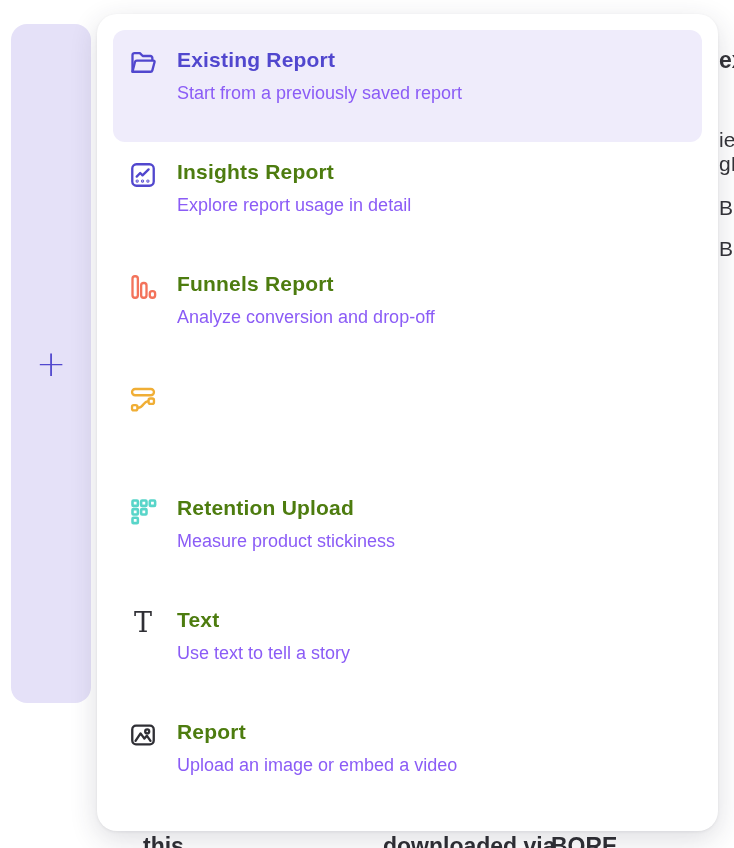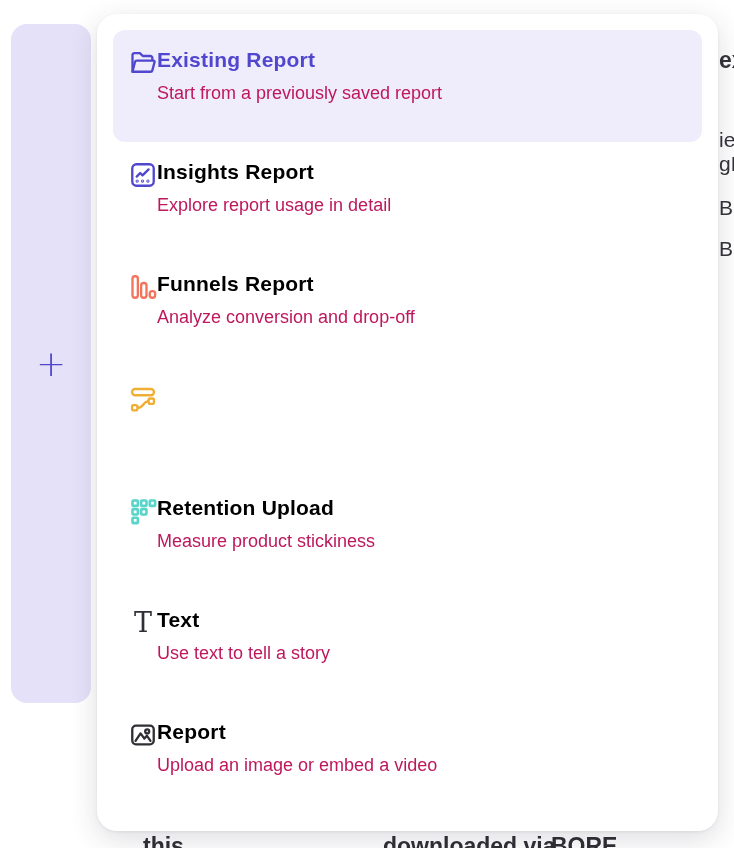--- a/index.html
+++ b/index.html
@@ -33,32 +33,32 @@
     font-family:"DejaVu Sans", sans-serif; cursor:pointer; user-select:none;
   }
 
   
   .panel {
     position:absolute; left:97px; top:14px; width:621px; height:817px;
     background:#ffffff; border-radius:20px; padding:16px;
     box-shadow:0 8px 28px rgba(45,45,70,.16), 0 1px 3px rgba(45,45,70,.08);
   }
   .item {
-    display:flex; align-items:flex-start; 
+    display:flex; align-items:flex-start; gap:20px;
     height:112px; padding:16px; border-radius:12px; cursor:pointer;
   }
   .item.active { background:#efecfb; }
   .item .icon { flex:0 0 28px; width:28px; height:28px; margin-top:3px; }
   .item .icon svg { display:block; }
   .title {
-    font-size:21px; font-weight:700; color:#000000; line-height:27px;
+    font-size:21px; font-weight:700; color:#4d7c0f; line-height:27px;
     letter-spacing:.2px;
   }
   .item.active .title { color:#5147ce; }
-  .subtitle { font-size:18px; color:#be185d; line-height:22px; margin-top:9px; }
+  .subtitle { font-size:18px; color:#8b5cf6; line-height:22px; margin-top:9px; }
   .ticon {
     display:block; font-family:"DejaVu Serif", serif; font-size:27px;
     line-height:28px; color:#2f2f35; font-weight:500; text-align:center;
   }
 </style>
 </head>
 <body>
 
 <div class="screen">
 

